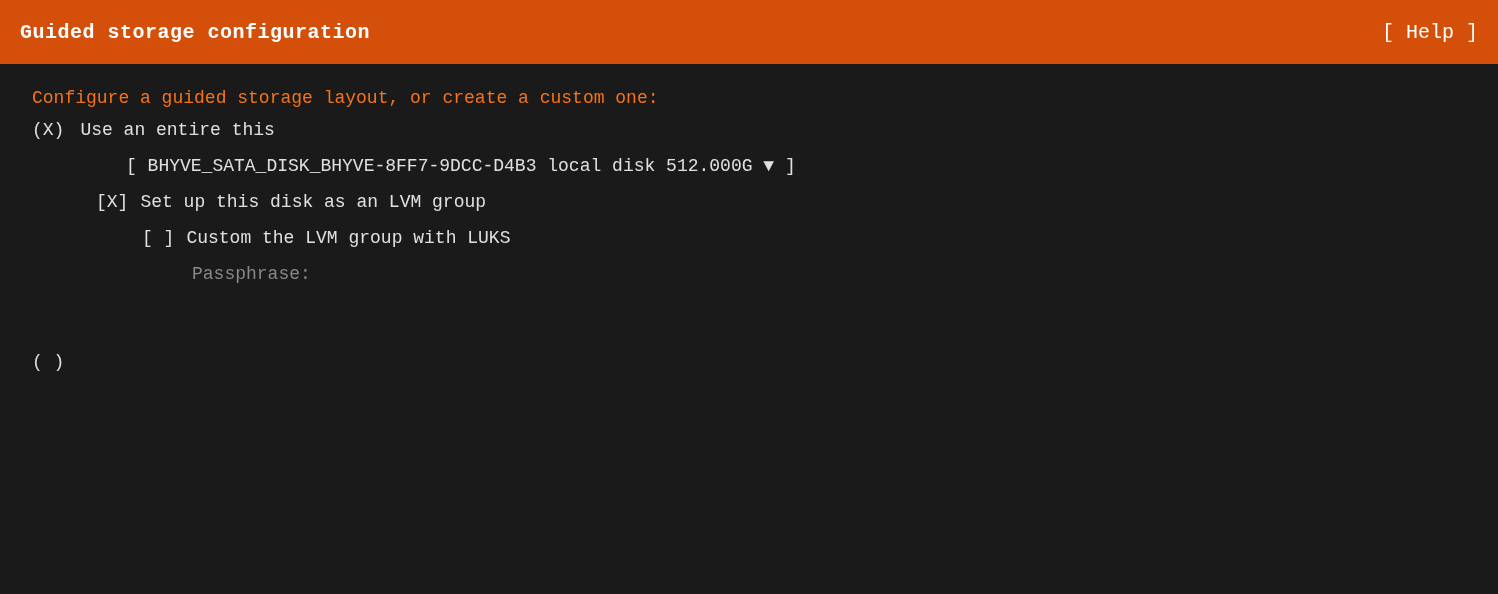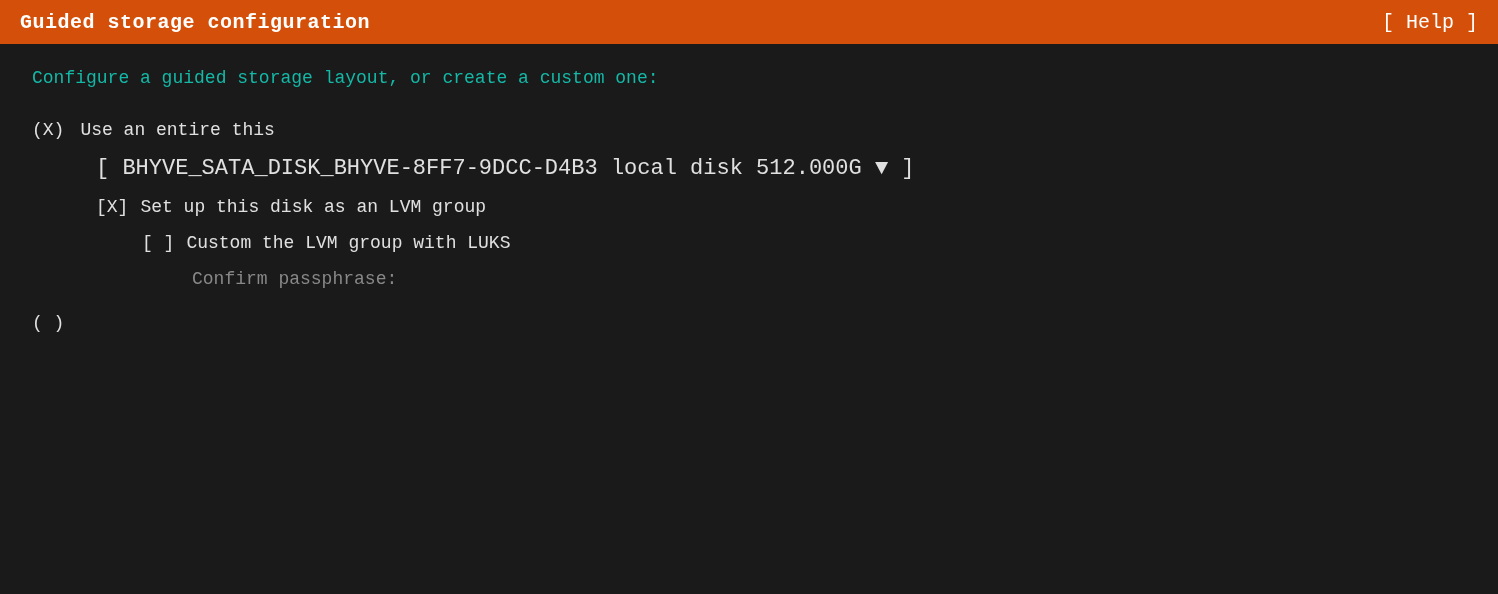--- a/index.html
+++ b/index.html
@@ -17,21 +17,21 @@
       color: #e0e0e0;
       overflow: hidden;
     }
 
     .title-bar {
       background-color: #d4500a;
       display: flex;
       justify-content: space-between;
       align-items: center;
       padding: 8px 20px;
-      height: 44px;
+      height: 64px;
     }
 
     .title-text {
       color: #ffffff;
       font-size: 20px;
       font-weight: bold;
       letter-spacing: 0.5px;
     }
 
     .help-button {
@@ -42,23 +42,23 @@
       background: transparent;
       font-family: 'Courier New', Courier, monospace;
       font-weight: normal;
     }
 
     .content {
       padding: 24px 32px;
     }
 
     .description {
-      margin-bottom: 32px;
+      margin-bottom: 12px;
       font-size: 18px;
-      color: #14b8a6;
+      color: #f97316;
     }
 
     .option-row {
       display: flex;
       align-items: center;
       margin-bottom: 16px;
       font-size: 18px;
     }
 
     .radio-label {
@@ -78,23 +78,24 @@
       margin-left: 64px;
       margin-bottom: 16px;
       margin-top: 4px;
     }
 
     .disk-button {
       background: transparent;
       color: #e0e0e0;
       border: none;
       font-family: 'Courier New', Courier, monospace;
-      font-size: 22px;
+      font-size: 18px;
       cursor: pointer;
       padding: 0;
+      margin-left: 30px;
     }
 
     .sub-option {
       margin-left: 64px;
       margin-bottom: 16px;
       display: flex;
       align-items: center;
     }
 
     .checkbox-label {
@@ -162,23 +163,26 @@
   <div class="sub-option">
     <span class="checkbox-label">[X]</span>
     <span class="option-label">Set up this disk as an LVM group</span>
   </div>
 
   <div class="sub-sub-option">
     <span class="checkbox-label">[ ]</span>
     <span class="option-label">Custom the LVM group with LUKS</span>
   </div>
 
+  <div class="passphrase-row">
+    <span class="passphrase-label">Passphrase:</span>
+    <input class="passphrase-input" type="password" value="" style="">
+  </div>
 
   <div class="passphrase-row">
-    <span class="passphrase-label">Confirm passphrase:</span>
     <input class="passphrase-input" type="password" value="" style="">
   </div>
 
   <div class="option-row custom-option">
     <span class="radio-label">( )</span>
   </div>
 
 </div>
 
 </body></html>

